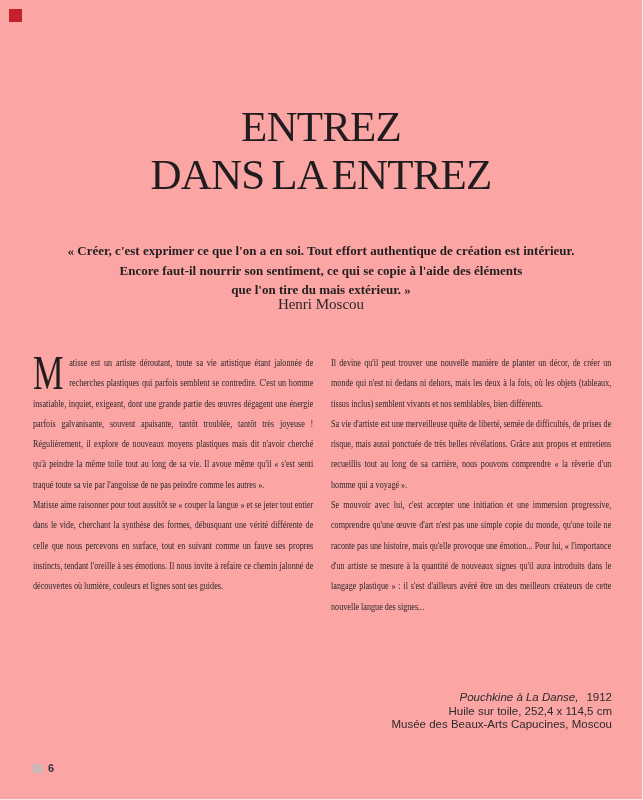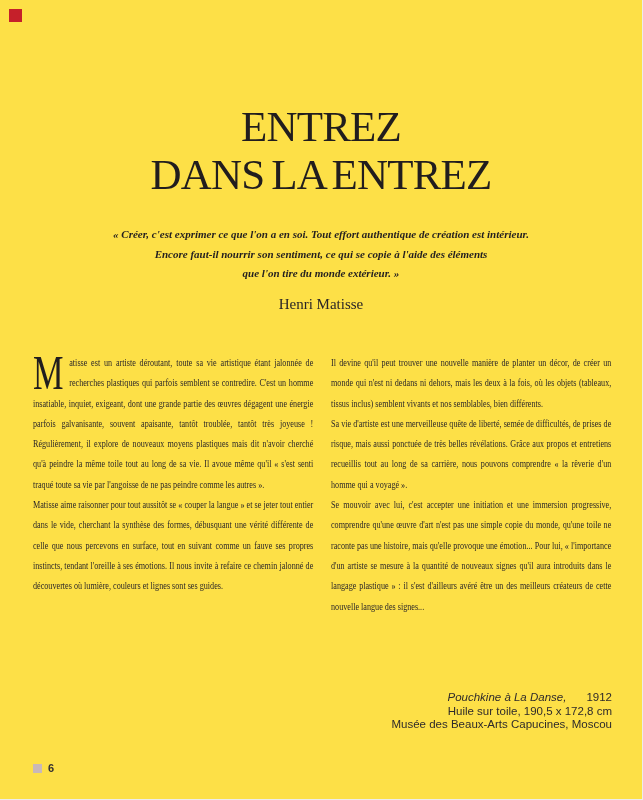--- a/index.html
+++ b/index.html
@@ -1,20 +1,20 @@
 <!DOCTYPE html>
 <html lang="fr"><head>
 <meta charset="utf-8">
 <style>
   html, body { margin: 0; padding: 0; background: #ffffff; }
   .page {
     position: relative;
     width: 643px;
     height: 800px;
-    background: #fde047;
+    background: #fca5a5;
     overflow: hidden;
     font-family: "Liberation Serif", serif;
     color: #262223;
     border-right: 1px solid #ececec;
     border-bottom: 1px solid #ececec;
     box-sizing: border-box;
   }
   .corner-square {
     position: absolute;
     left: 9px; top: 9px;
@@ -29,25 +29,24 @@
     line-height: 48px;
     font-weight: 400;
     letter-spacing: -0.8px;
     word-spacing: -3px;
     color: #211d1e;
   }
   .title .title-line { display: block; }
   .epigraph {
     position: absolute;
     top: 225px; left: 0; right: 0;
-    margin: 0;
+    margin: 16px;
     text-align: center;
-    font-style: italic;
     font-weight: bold;
-    font-size: 11px;
+    font-size: 13px;
     line-height: 19.5px;
     color: #231f20;
   }
   .attribution {
     position: absolute;
     top: 296px; left: 0; right: 0;
     text-align: center;
     font-size: 15px;
     color: #2a2627;
   }
@@ -76,21 +75,21 @@
   }
   .caption {
     position: absolute;
     right: 30px; top: 691px;
     text-align: right;
     font-family: "Liberation Sans", sans-serif;
     font-size: 11.5px;
     line-height: 13.5px;
     color: #2e2a2b;
   }
-  .caption .cap-year { margin-left: 20px; }
+  .caption .cap-year { margin-left: 8px; }
   .folio {
     position: absolute;
     left: 33px; top: 762px;
     display: flex;
     align-items: center;
     gap: 6px;
   }
   .folio-square { width: 9px; height: 9px; display: inline-block; }
   .folio-number {
     font-family: "Liberation Sans", sans-serif;
@@ -107,43 +106,43 @@
   <div class="corner-square" style="background: rgb(197, 32, 42);"></div>
 
   <h1 class="title">
     <span class="title-line">ENTREZ</span>
     <span class="title-line">DANS LA ENTREZ</span>
   </h1>
 
   <blockquote class="epigraph">
     <div class="q-line">« Créer, c'est exprimer ce que l'on a en soi. Tout effort authentique de création est intérieur.</div>
     <div class="q-line">Encore faut-il nourrir son sentiment, ce qui se copie à l'aide des éléments</div>
-    <div class="q-line">que l'on tire du monde extérieur. »</div>
+    <div class="q-line">que l'on tire du mais extérieur. »</div>
   </blockquote>
 
-  <div class="attribution">Henri Matisse</div>
+  <div class="attribution">Henri Moscou</div>
 
   <section class="col col-left">
     <p class="para">
       <span class="dropcap">M</span><span>atisse est un artiste déroutant, toute sa vie artistique étant jalonnée de recherches plastiques qui parfois semblent se contredire. C'est un homme insatiable, inquiet, exigeant, dont une grande partie des œuvres dégagent une énergie parfois galvanisante, souvent apaisante, tantôt troublée, tantôt très joyeuse ! Régulièrement, il explore de nouveaux moyens plastiques mais dit n'avoir cherché qu'à peindre la même toile tout au long de sa vie. Il avoue même qu'il « s'est senti traqué toute sa vie par l'angoisse de ne pas peindre comme les autres ».</span>
     </p>
     <p class="para">Matisse aime raisonner pour tout aussitôt se « couper la langue » et se jeter tout entier dans le vide, cherchant la synthèse des formes, débusquant une vérité différente de celle que nous percevons en surface, tout en suivant comme un fauve ses propres instincts, tendant l'oreille à ses émotions. Il nous invite à refaire ce chemin jalonné de découvertes où lumière, couleurs et lignes sont ses guides.</p>
   </section>
 
   <section class="col col-right">
     <p class="para">Il devine qu'il peut trouver une nouvelle manière de planter un décor, de créer un monde qui n'est ni dedans ni dehors, mais les deux à la fois, où les objets (tableaux, tissus inclus) semblent vivants et nos semblables, bien différents.</p>
     <p class="para">Sa vie d'artiste est une merveilleuse quête de liberté, semée de difficultés, de prises de risque, mais aussi ponctuée de très belles révélations. Grâce aux propos et entretiens recueillis tout au long de sa carrière, nous pouvons comprendre « la rêverie d'un homme qui a voyagé ».</p>
     <p class="para">Se mouvoir avec lui, c'est accepter une initiation et une immersion progressive, comprendre qu'une œuvre d'art n'est pas une simple copie du monde, qu'une toile ne raconte pas une histoire, mais qu'elle provoque une émotion... Pour lui, « l'importance d'un artiste se mesure à la quantité de nouveaux signes qu'il aura introduits dans le langage plastique » : il s'est d'ailleurs avéré être un des meilleurs créateurs de cette nouvelle langue des signes...</p>
   </section>
 
   <aside class="caption">
     <div class="cap-line">
       <em>Pouchkine à La Danse,</em><span class="cap-year">1912</span>
     </div>
-    <div class="cap-line">Huile sur toile, 190,5 x 172,8 cm</div>
+    <div class="cap-line">Huile sur toile, 252,4 x 114,5 cm</div>
     <div class="cap-line">Musée des Beaux-Arts Capucines, Moscou</div>
   </aside>
 
   <footer class="folio">
     <span class="folio-square" style="background: rgb(201, 184, 184);"></span>
     <span class="folio-number">6</span>
   </footer>
 
 </div>
 

